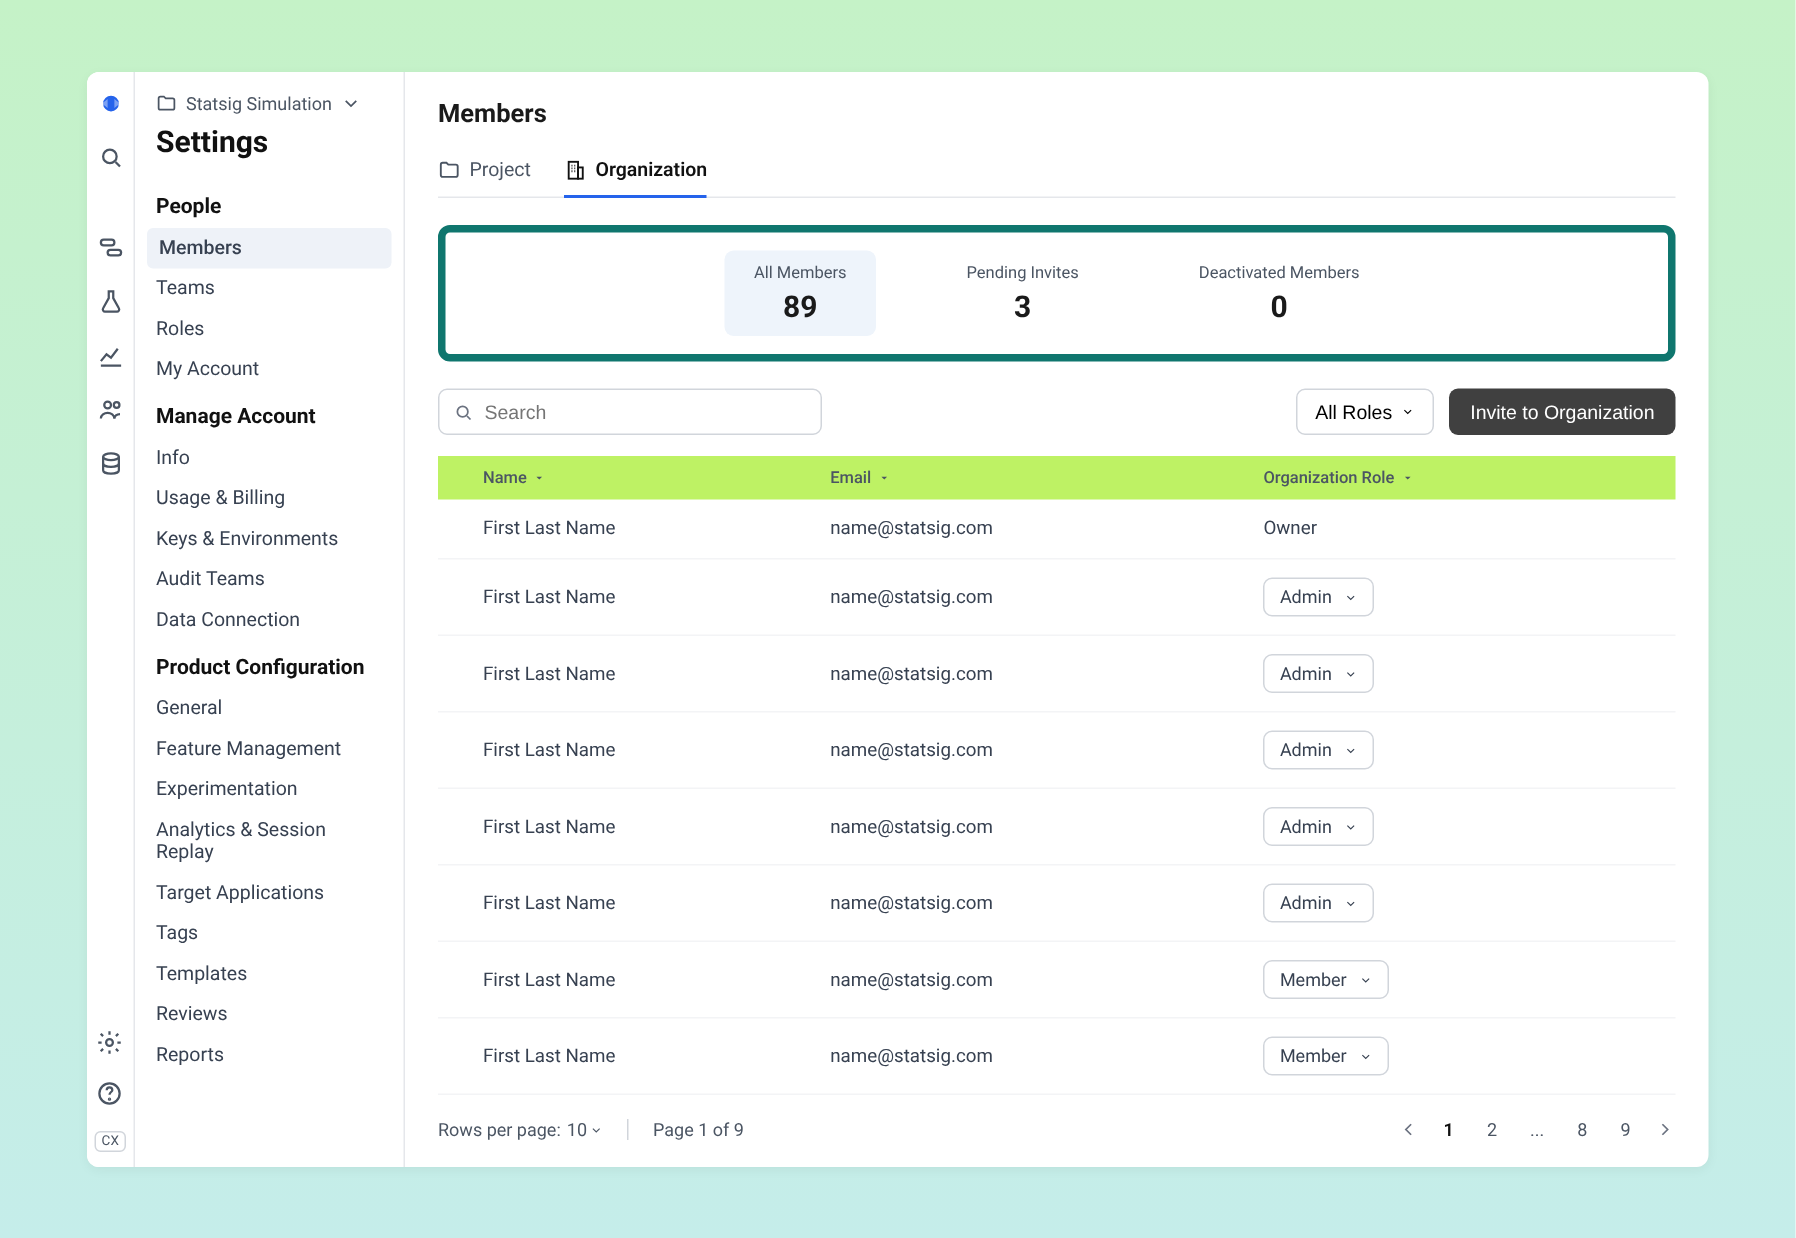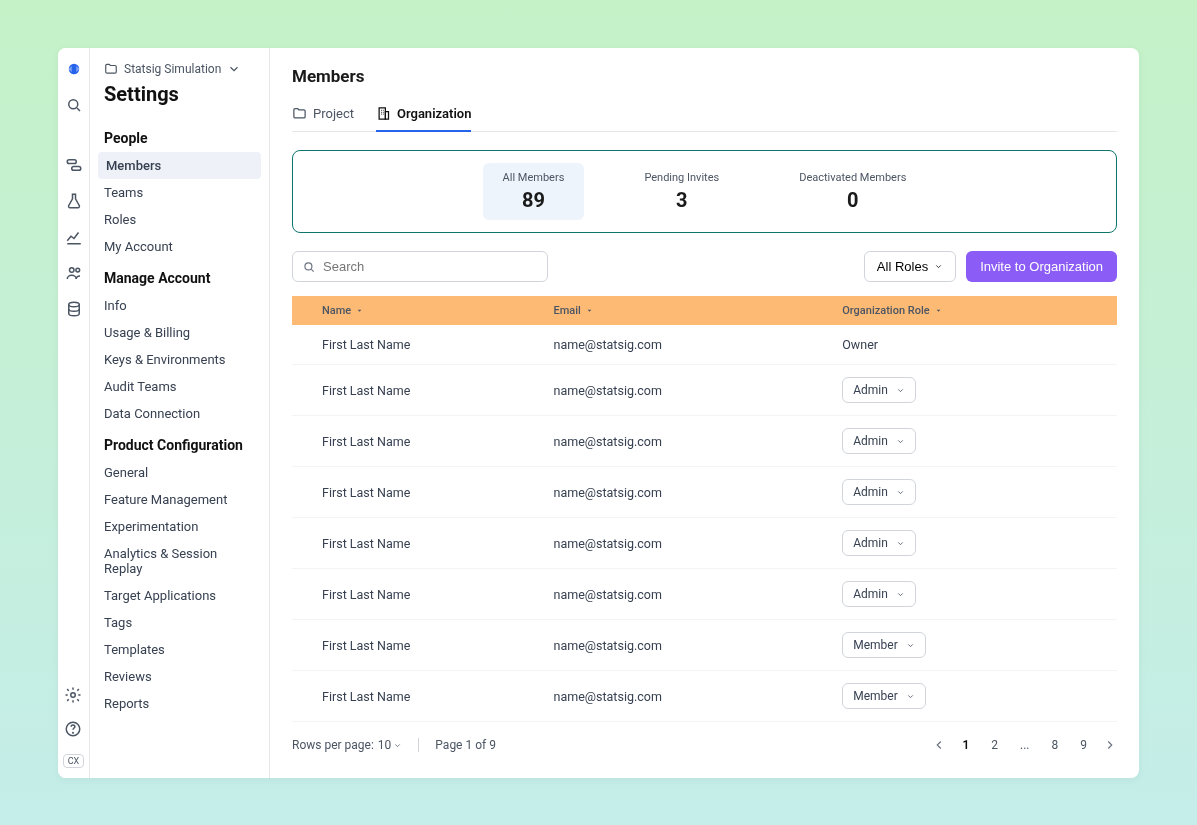--- a/index.html
+++ b/index.html
@@ -45,34 +45,34 @@
     .page-title { font-size:20px; font-weight:700; padding:0 14px 14px; color:#111;}
     .section-title { font-size:14px; font-weight:700; padding:10px 14px 6px; color:#111;}
     .nav-item { font-size:13px; color:#374151; padding:6px 14px; cursor:pointer; }
     .nav-item.active { background:#eef2f8; font-weight:500; margin:0 8px; padding:6px 8px; border-radius:4px;}
     .main { flex:1; padding:18px 22px; overflow-y:auto; position:relative;}
     .main-title { font-size:17px; font-weight:700; margin-bottom:14px;}
     .tabs { display:flex; gap:22px; border-bottom:1px solid #e5e7eb; margin-bottom:18px;}
     .tab { display:flex; align-items:center; gap:6px; font-size:13px; color:#4b5563; padding:6px 0 10px; cursor:pointer;}
     .tab.active { color:#111; font-weight:600; border-bottom:2px solid #2563eb; margin-bottom:-1px; padding-bottom:9px;}
     .tab svg { width:15px; height:15px;}
-    .stats-card { border:1px solid #0f766e; border-radius:8px; padding:12px; display:flex; justify-content:center; gap:40px; margin-bottom:18px;}
+    .stats-card { border:5px solid #0f766e; border-radius:8px; padding:12px; display:flex; justify-content:center; gap:40px; margin-bottom:18px;}
     .stat { text-align:center; padding:8px 20px; border-radius:6px;}
     .stat.active { background:#eef4fb;}
     .stat-label { font-size:11px; color:#4b5563; margin-bottom:4px;}
     .stat-value { font-size:20px; font-weight:700;}
     .toolbar { display:flex; align-items:center; gap:10px; margin-bottom:14px;}
     .search-wrap { position:relative; width:256px;}
     .search-wrap svg { position:absolute; left:10px; top:50%; transform:translateY(-50%); width:14px; height:14px; color:#6b7280;}
     .search-input { width:100%; padding:7px 10px 7px 30px; border:1px solid #d1d5db; border-radius:6px; font-size:13px;}
     .spacer { flex:1;}
     .dropdown-btn { border:1px solid #d1d5db; background:#fff; padding:7px 12px; border-radius:6px; font-size:13px; display:flex; align-items:center; gap:6px; cursor:pointer;}
-    .primary-btn { background:#8b5cf6; color:#fff; border:none; padding:8px 14px; border-radius:6px; font-size:13px; font-weight:500; cursor:pointer;}
+    .primary-btn { background:#404040; color:#fff; border:none; padding:8px 14px; border-radius:6px; font-size:13px; font-weight:500; cursor:pointer;}
     .table { width:100%; border-collapse:collapse;}
-    .table thead th { background:#fdba74; text-align:left; font-size:11px; font-weight:500; color:#4b5563; padding:8px 14px;}
+    .table thead th { background:#bef264; text-align:left; font-size:11px; font-weight:500; color:#4b5563; padding:8px 14px;}
     .table thead th .th-inner { display:flex; align-items:center; gap:4px; cursor:pointer;}
     .table tbody td { padding:12px 14px; font-size:12.5px; color:#374151; border-bottom:1px solid #f3f4f6;}
     .table th:first-child, .table td:first-child { padding-left:30px;}
     .role-pill { border:1px solid #d1d5db; border-radius:6px; padding:5px 10px; font-size:12px; display:inline-flex; align-items:center; gap:8px; cursor:pointer; background:#fff;}
     .caret { width:9px; height:9px;}
     .footer { display:flex; align-items:center; margin-top:14px; font-size:12px; color:#4b5563;}
     .footer .divider { width:1px; height:14px; background:#d1d5db; margin:0 16px;}
     .pagination { margin-left:auto; display:flex; align-items:center; gap:10px;}
     .pagination .pg { padding:2px 6px; cursor:pointer; color:#4b5563; font-size:12px;}
     .pagination .pg.active { color:#111; font-weight:600;}

